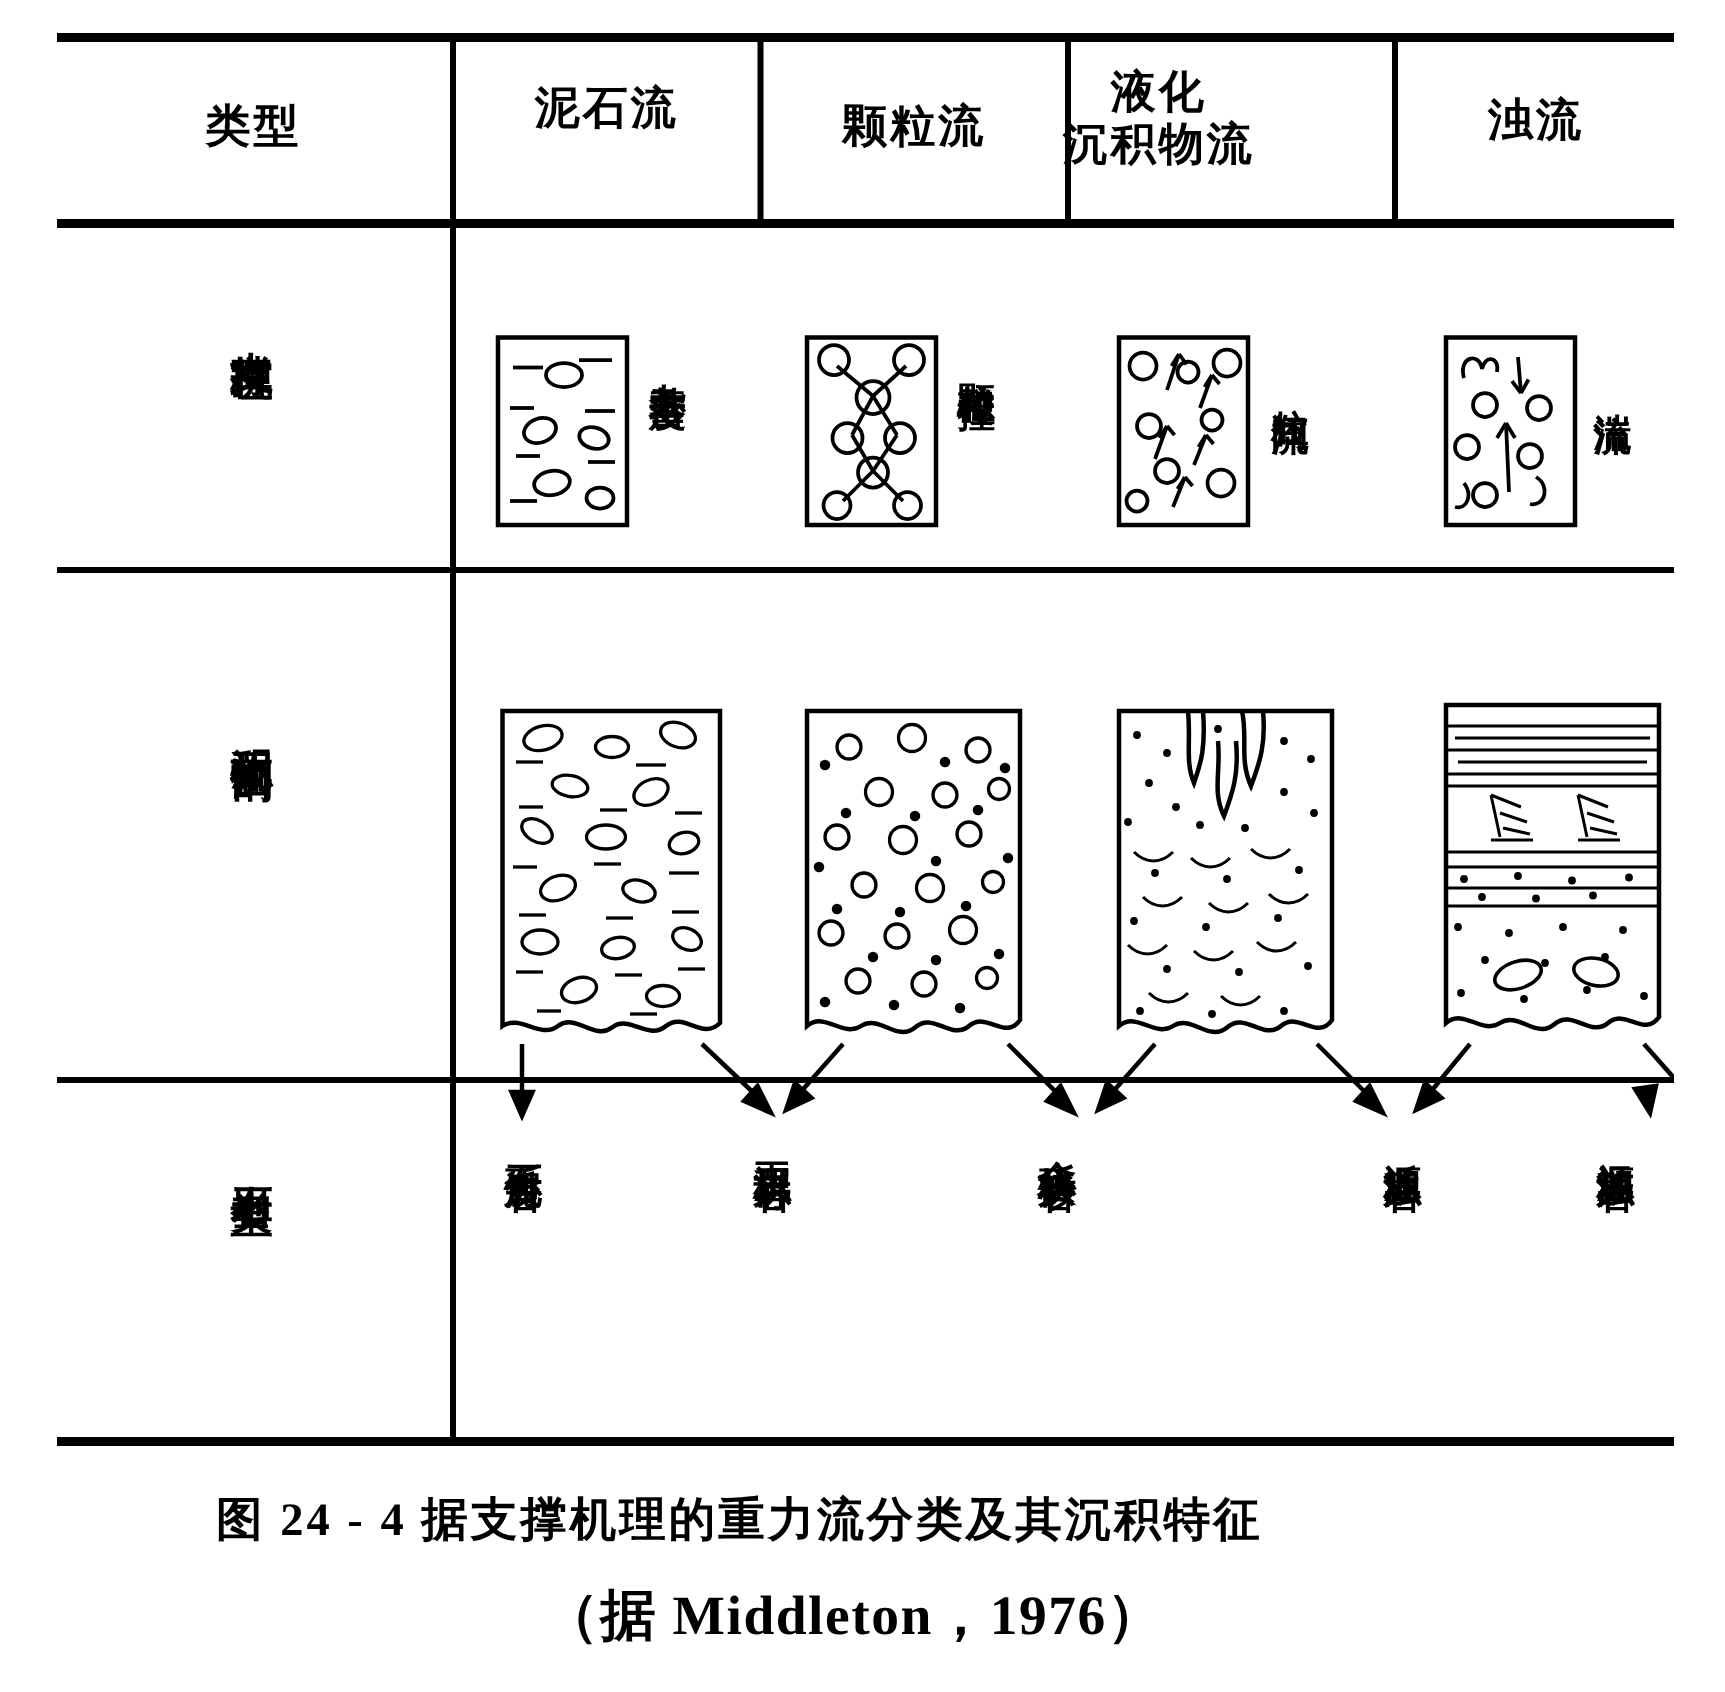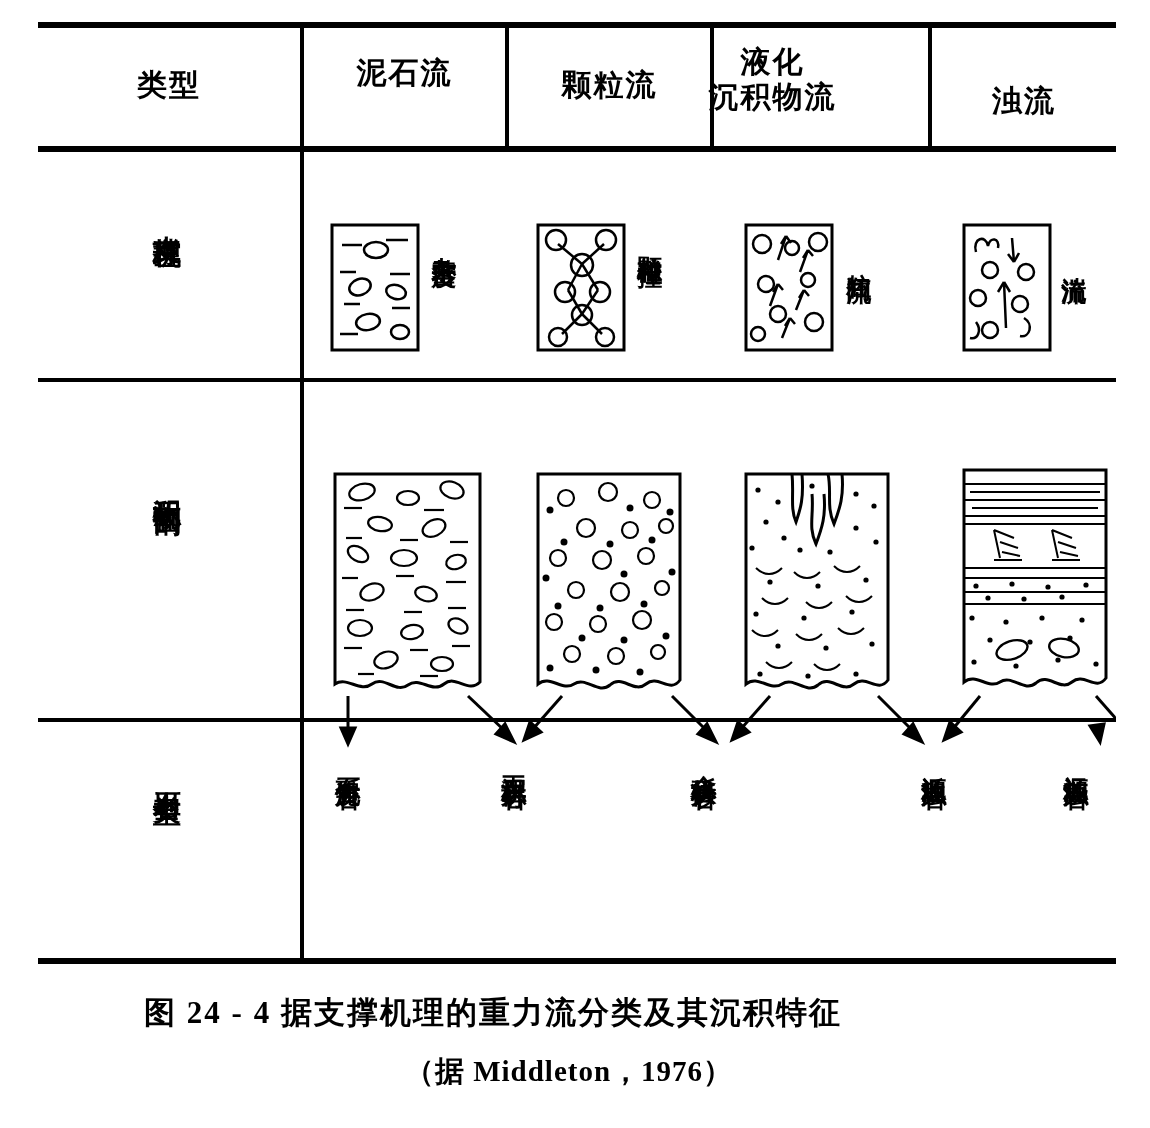--- a/index.html
+++ b/index.html
@@ -51,21 +51,21 @@
     width:986px;
     text-align:center;
     font-size:31px;
     font-weight:bold;
     letter-spacing:2px;
   }
   .caption2{
     position:absolute;
     width:1138px;
     text-align:center;
-    font-size:29px;
+    font-size:37px;
     font-weight:bold;
     letter-spacing:1px;
   }
   svg{display:block;}
 </style>
 </head>
 <body>
 
 <div id="figure">
 
@@ -82,21 +82,21 @@
 
   <div class="colhead" style="left:38px;top:68px;width:262px;">类型</div>
 
   <div class="colhead" style="left:304px;top:56px;width:201px;">泥石流</div>
 
   <div class="colhead" style="left:509px;top:68px;width:201px;text-align:center;">颗粒流</div>
 
   <div class="colhead" style="left:678px;top:44px;width:189px;white-space:pre-line;line-height:1.18;">液化
 沉积物流</div>
 
-  <div class="colhead" style="left:932px;top:84px;width:184px;">浊流</div>
+  <div class="colhead" style="left:932px;top:64px;width:184px;">浊流</div>
 
   <div class="rowhead" style="left:152px;top:196px;height:170px;">
     <span class="vtext">支撑机理</span>
   </div>
 
   <div class="rowhead" style="left:152px;top:462px;height:220px;">
     <span class="vtext">沉积物剖面</span>
   </div>
 
   <div class="rowhead" style="left:152px;top:752px;height:175px;">

